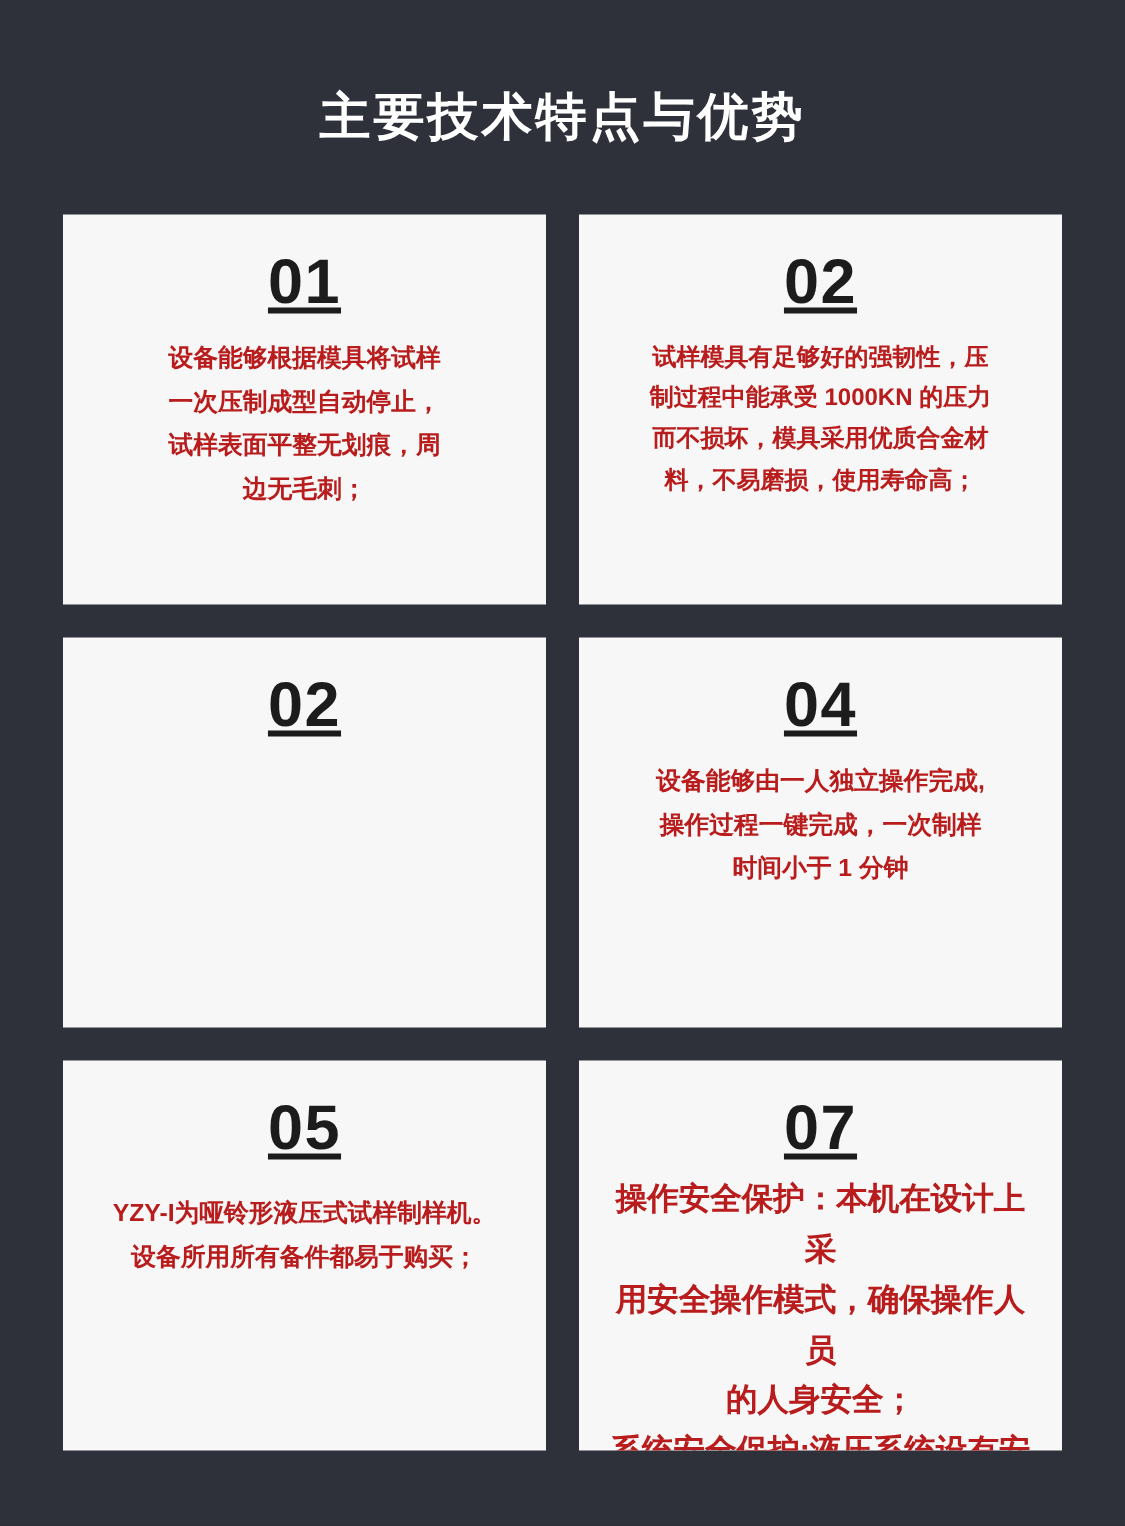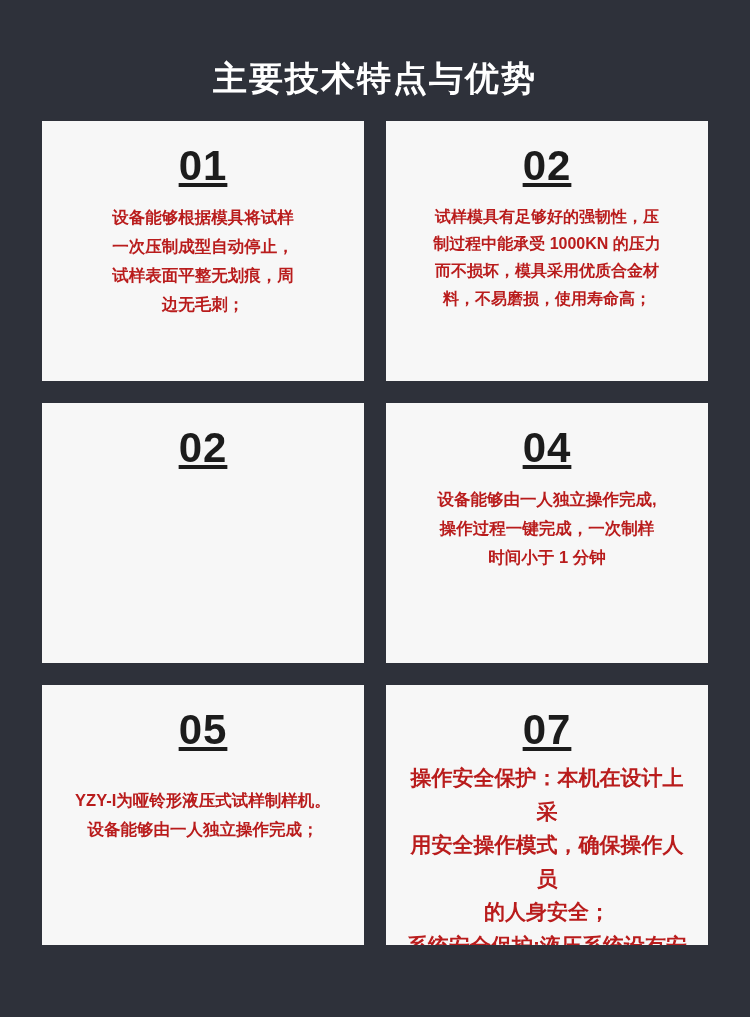--- a/index.html
+++ b/index.html
@@ -20,21 +20,21 @@
     padding: 0 42px;
     background: #2e313a;
   }
   .page-title {
     text-align: center;
     color: #ffffff;
     font-size: 34px;
     font-weight: bold;
     letter-spacing: 2px;
     padding-top: 58px;
-    padding-bottom: 22px;
+    padding-bottom: 44px;
     line-height: 1.2;
   }
   .grid {
     display: grid;
     grid-template-columns: 1fr 1fr;
     grid-auto-rows: 260px;
     column-gap: 22px;
     row-gap: 22px;
   }
   .card {
@@ -72,21 +72,21 @@
     font-size: 21px;
     line-height: 1.6;
   }
   .card.dense .card-number {
     margin-bottom: 8px;
   }
   .card.card-05 {
     justify-content: flex-start;
   }
   .card.card-05 .card-number {
-    margin-bottom: 33px;
+    margin-bottom: 20px;
     text-align: right;
   }
 </style>
 </head>
 <body>
 
 <div class="page">
 
   <div class="page-title">主要技术特点与优势</div>
 
@@ -115,21 +115,21 @@
     <div class="card">
       <div class="card-number">04</div>
       <div class="card-text">设备能够由一人独立操作完成,
 操作过程一键完成，一次制样
 时间小于 1 分钟</div>
     </div>
 
     <div class="card card-05">
       <div class="card-number">05</div>
       <div class="card-text">YZY-I为哑铃形液压式试样制样机。
-设备能够由一人独立操作完成；</div>
+设备所用所有备件都易于购买；</div>
     </div>
 
     <div class="card dense">
       <div class="card-number">07</div>
       <div class="card-text">操作安全保护：本机在设计上采
 用安全操作模式，确保操作人员
 的人身安全；
 系统安全保护:液压系统设有安全
 阀进行压力保护,电器系统有安全
 限位保护,以防模具被损坏；</div>

